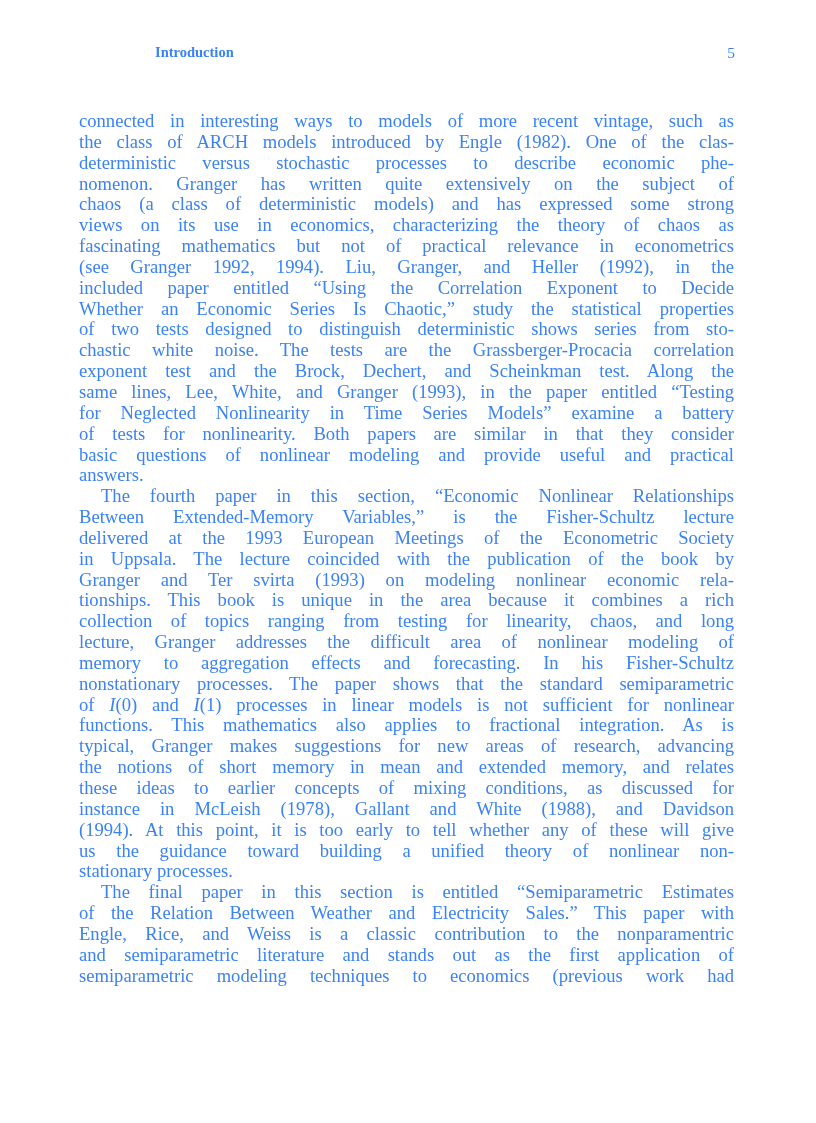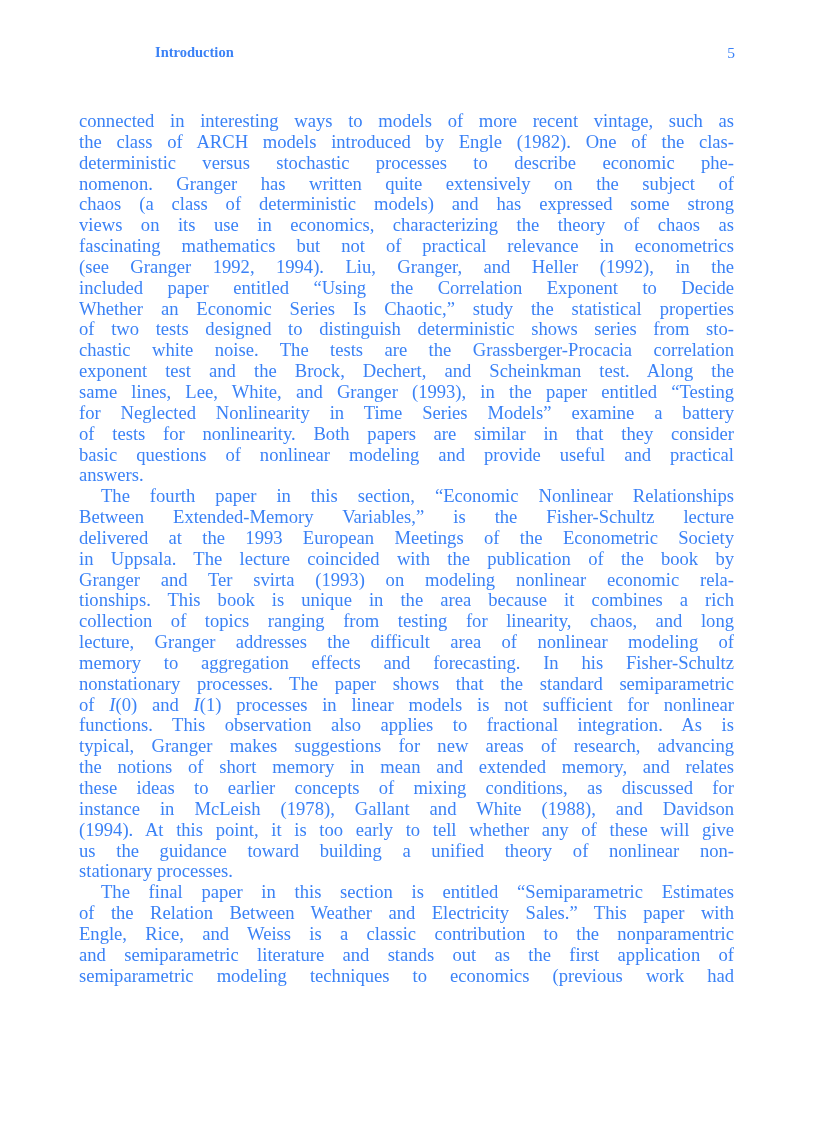--- a/index.html
+++ b/index.html
@@ -61,21 +61,21 @@
         <span class="line">Between Extended-Memory Variables,” is the Fisher-Schultz lecture</span>
         <span class="line">delivered at the 1993 European Meetings of the Econometric Society</span>
         <span class="line">in Uppsala. The lecture coincided with the publication of the book by</span>
         <span class="line">Granger and Ter svirta (1993) on modeling nonlinear economic rela-</span>
         <span class="line">tionships. This book is unique in the area because it combines a rich</span>
         <span class="line">collection of topics ranging from testing for linearity, chaos, and long</span>
         <span class="line">lecture, Granger addresses the difficult area of nonlinear modeling of</span>
         <span class="line">memory to aggregation effects and forecasting. In his Fisher-Schultz</span>
         <span class="line">nonstationary processes. The paper shows that the standard semiparametric</span>
         <span class="line">of <i>I</i>(0) and <i>I</i>(1) processes in linear models is not sufficient for nonlinear</span>
-        <span class="line">functions. This observation also applies to fractional integration. As is</span>
+        <span class="line">functions. This mathematics also applies to fractional integration. As is</span>
         <span class="line">typical, Granger makes suggestions for new areas of research, advancing</span>
         <span class="line">the notions of short memory in mean and extended memory, and relates</span>
         <span class="line">these ideas to earlier concepts of mixing conditions, as discussed for</span>
         <span class="line">instance in McLeish (1978), Gallant and White (1988), and Davidson</span>
         <span class="line">(1994). At this point, it is too early to tell whether any of these will give</span>
         <span class="line">us the guidance toward building a unified theory of nonlinear non-</span>
         <span class="line last">stationary processes.</span>
       </div>
       <div>
         <span class="line indent">The final paper in this section is entitled “Semiparametric Estimates</span>

